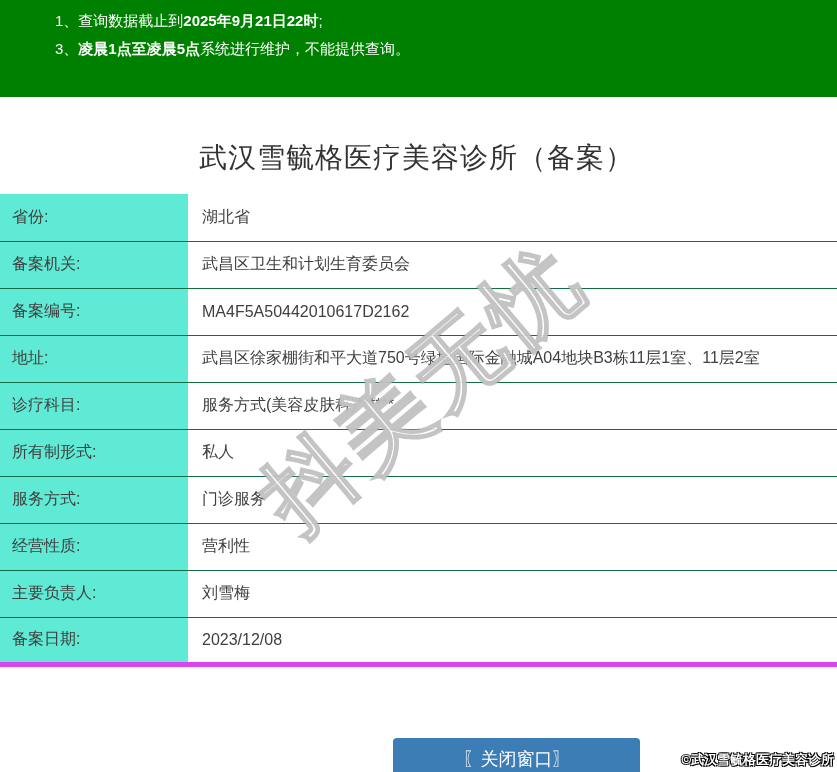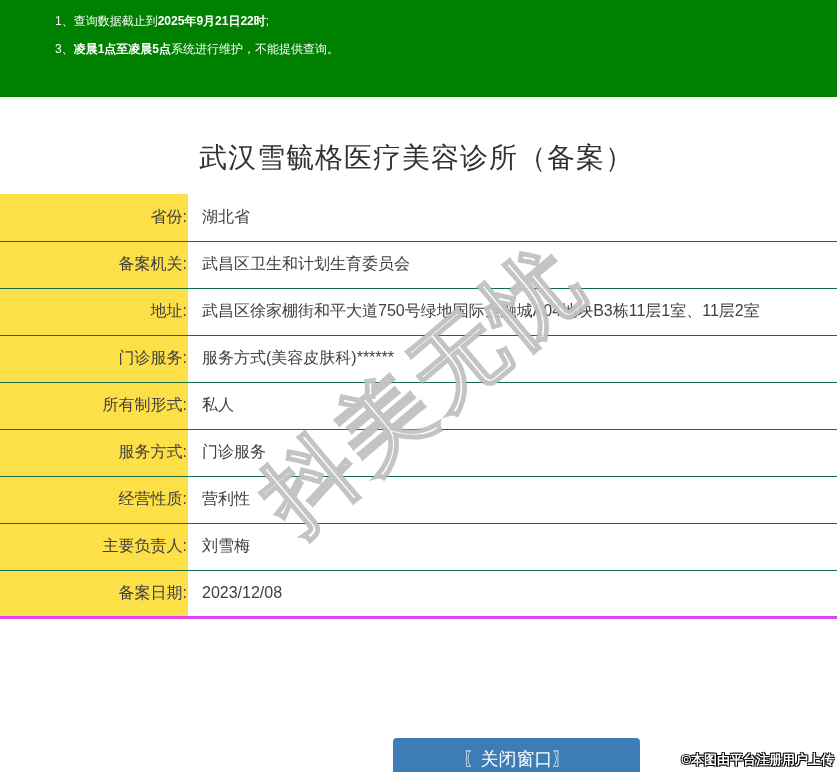--- a/index.html
+++ b/index.html
@@ -8,21 +8,21 @@
     position: relative; overflow: hidden;
     background: #ffffff;
     font-family: "Liberation Sans", "DejaVu Sans", sans-serif;
   }
 
   
   .notice-bar {
     height: 97px; box-sizing: border-box;
     background: #008000; color: #ffffff;
     padding: 7px 10px 0 55px;
-    font-size: 12px;
+    font-size: 15px;
   }
   .notice-line { line-height: 28px; white-space: nowrap; }
   .notice-line b { font-weight: bold; }
 
   
   .page-title {
     margin: 42px 4px 17px 0;
     text-align: center;
     font-size: 28px; font-weight: 400;
     color: #333333;
@@ -32,23 +32,23 @@
   
   .info-table {
     width: 837px; border-collapse: collapse; table-layout: fixed;
     font-size: 16px; color: #404040;
   }
   .info-table td {
     border-bottom: 1px solid #146c43;
     height: 47px; vertical-align: middle;
     box-sizing: border-box;
   }
-  .info-table td.label { width: 188px; background: #fde047; padding-left: 12px; text-align: right; }
+  .info-table td.label { width: 188px; background: #5eead4; padding-left: 12px; }
   .info-table td.value { padding-left: 14px; }
-  .info-table tr:last-child td { border-bottom: 3px solid #d946ef; }
+  .info-table tr:last-child td { border-bottom: 5px solid #d946ef; }
 
   
   .close-btn {
     position: absolute; left: 393px; top: 738px;
     width: 247px; height: 42px;
     background: #3c7db5; color: #ffffff;
     font-size: 18px; font-family: inherit;
     border: none; border-radius: 4px;
     cursor: pointer;
   }
@@ -93,28 +93,32 @@
       <tr>
         <td class="label">省份:</td>
         <td class="value">湖北省</td>
       </tr>
 
       <tr>
         <td class="label">备案机关:</td>
         <td class="value">武昌区卫生和计划生育委员会</td>
       </tr>
 
+      <tr>
+        <td class="label">备案编号:</td>
+        <td class="value">MA4F5A50442010617D2162</td>
+      </tr>
 
       <tr>
         <td class="label">地址:</td>
         <td class="value">武昌区徐家棚街和平大道750号绿地国际金融城A04地块B3栋11层1室、11层2室</td>
       </tr>
 
       <tr>
-        <td class="label">门诊服务:</td>
+        <td class="label">诊疗科目:</td>
         <td class="value">服务方式(美容皮肤科)******</td>
       </tr>
 
       <tr>
         <td class="label">所有制形式:</td>
         <td class="value">私人</td>
       </tr>
 
       <tr>
         <td class="label">服务方式:</td>
@@ -136,13 +140,13 @@
         <td class="label">备案日期:</td>
         <td class="value">2023/12/08</td>
       </tr>
     </tbody>
 </table>
 
 <div class="diagonal-watermark">抖美无忧</div>
 
 <button class="close-btn">〖关闭窗口〗</button>
 
-<div class="credit-watermark">©本图由平台注册用户上传</div>
+<div class="credit-watermark">©武汉雪毓格医疗美容诊所</div>
 
 </body></html>

